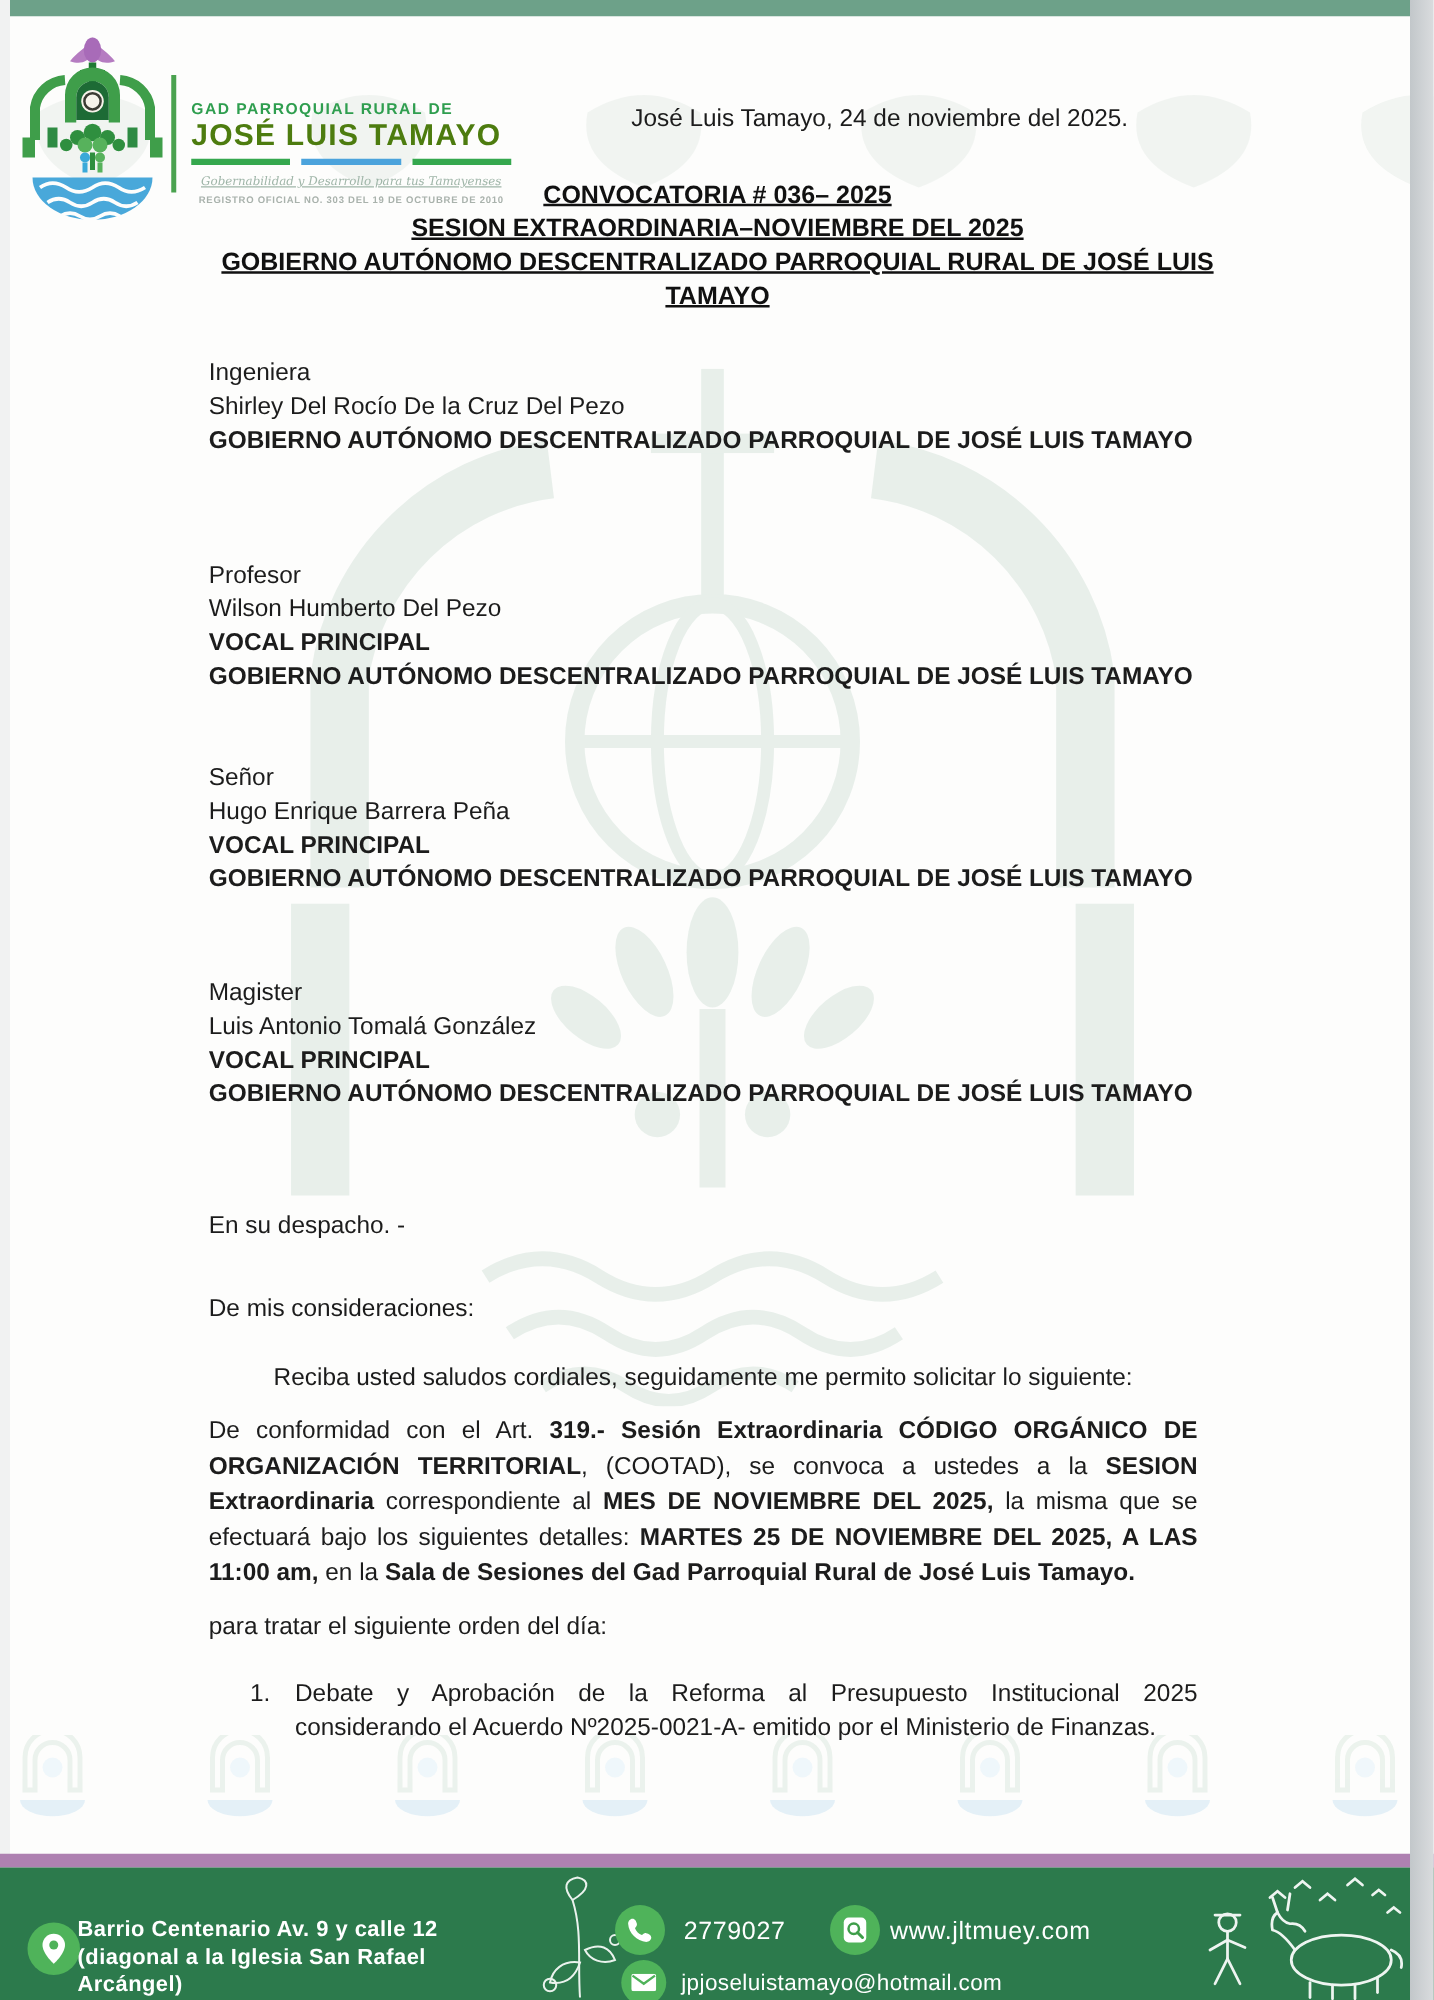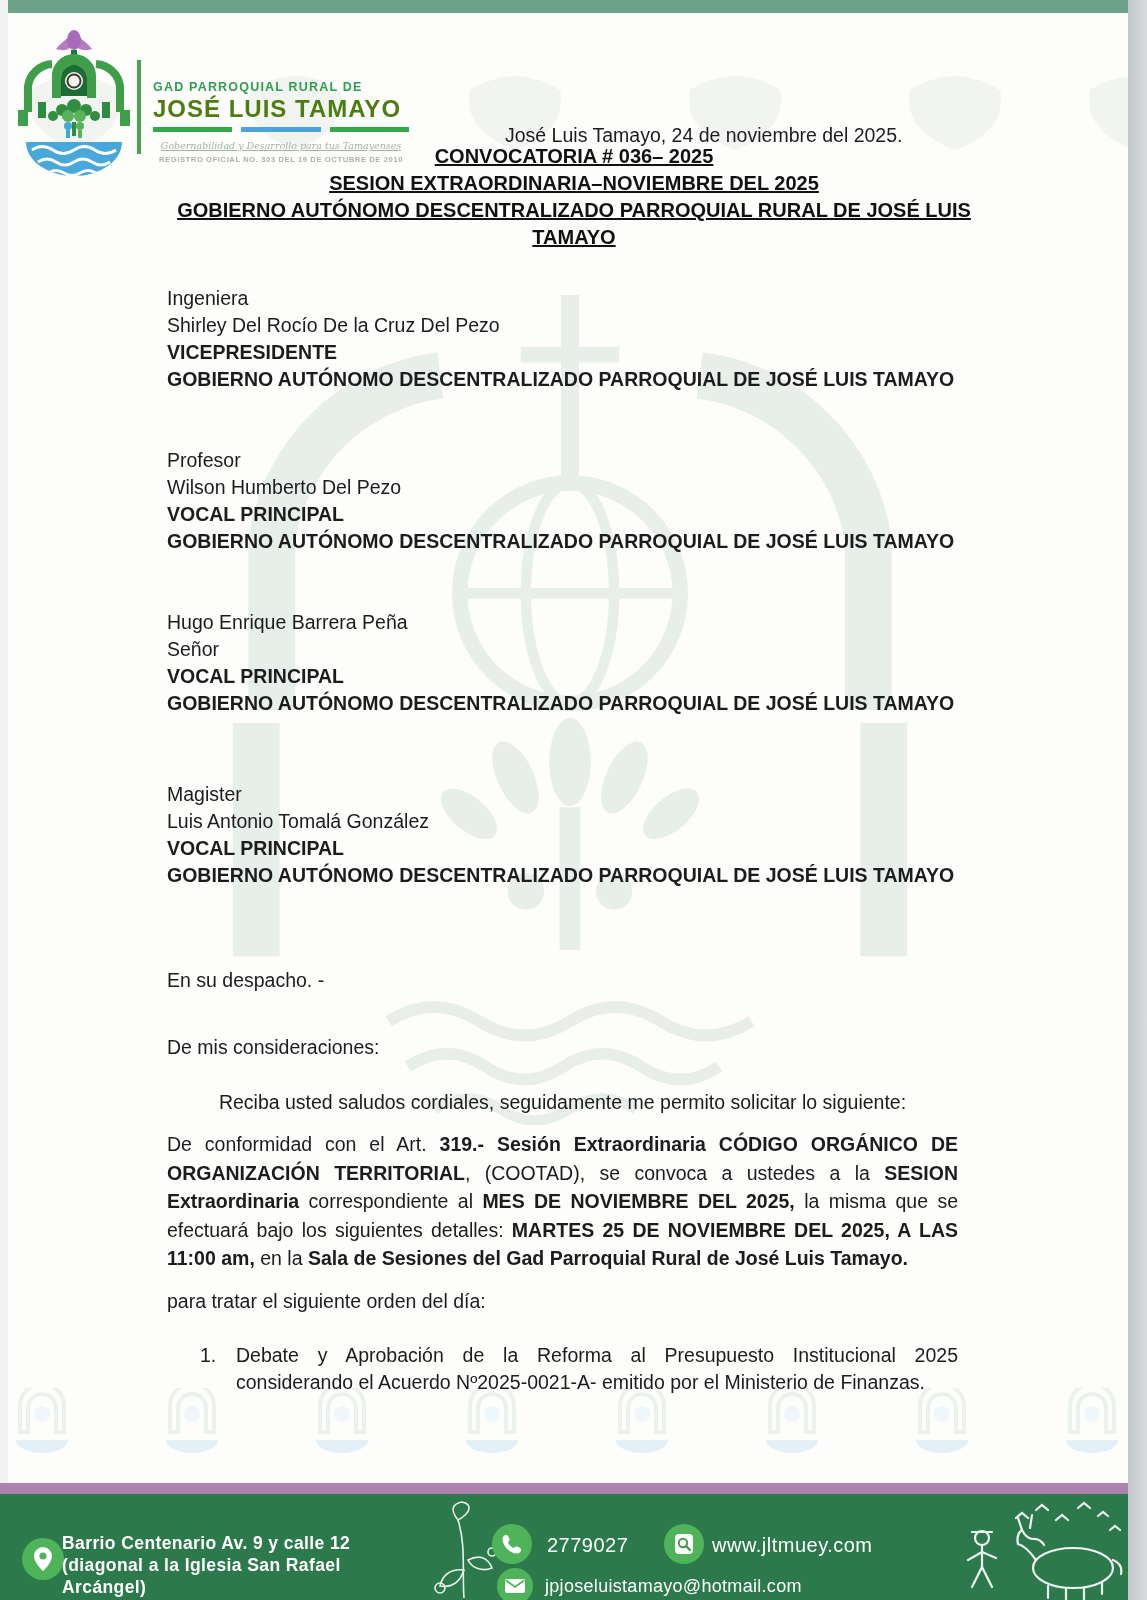--- a/index.html
+++ b/index.html
@@ -21,21 +21,21 @@
   .lh-small{font-size:12.5px;letter-spacing:1.2px;color:#2f9e4f;font-weight:bold;}
   .lh-name{font-size:24px;letter-spacing:1px;color:#4d7c0f;font-weight:bold;margin-top:1px;}
   .lh-rule{display:flex;gap:9px;margin-top:4px;width:256px;}
   .lh-rule span{height:5px;flex:1;}
   .lh-rule .g{background:#35a84e;} .lh-rule .b{background:#4ba3dc;}
   .lh-tag{font-family:"DejaVu Serif",serif;font-style:italic;font-size:9.5px;
           color:#9fb5a8;margin-top:8px;text-align:center;width:256px;text-decoration:underline;}
   .lh-reg{font-size:7.6px;letter-spacing:.6px;color:#a9b2ac;margin-top:4px;
           text-align:center;width:256px;font-weight:bold;}
   
-  .dateline{left:505px;top:84px;font-size:19.5px;z-index:4;margin-top:40px;}
+  .dateline{left:505px;top:84px;font-size:19.5px;z-index:4;}
   .titleblock{left:163px;top:143px;width:822px;text-align:center;font-weight:bold;
       font-size:20px;line-height:27px;z-index:4;color:#111;text-decoration:underline;}
   
   .content{left:167px;width:791px;z-index:4;font-size:19.5px;line-height:27px;}
   .rcpt .role,.rcpt .org{font-weight:bold;}
   .rcpt .org{text-align:justify;}
   .para{line-height:28.5px;text-align:justify;}
   .para .b{font-weight:bold;}
   .olist{position:absolute;}
   .olist .num{position:absolute;left:33px;top:0;}
@@ -165,32 +165,31 @@
 
 <div class="abs titleblock">
   <div>CONVOCATORIA # 036– 2025</div>
   <div>SESION EXTRAORDINARIA–NOVIEMBRE DEL 2025</div>
   <div>GOBIERNO AUTÓNOMO DESCENTRALIZADO PARROQUIAL RURAL DE JOSÉ LUIS TAMAYO</div>
 </div>
 
 <div class="abs content rcpt" style="top:285px;">
   <div>Ingeniera</div>
   <div>Shirley Del Rocío De la Cruz Del Pezo</div>
-  <div class="role">VICEPRESIDENTE</div>
   <div class="org">GOBIERNO AUTÓNOMO DESCENTRALIZADO PARROQUIAL DE JOSÉ LUIS TAMAYO</div>
 </div>
 <div class="abs content rcpt" style="top:447px;">
   <div>Profesor</div>
   <div>Wilson Humberto Del Pezo</div>
   <div class="role">VOCAL PRINCIPAL</div>
   <div class="org">GOBIERNO AUTÓNOMO DESCENTRALIZADO PARROQUIAL DE JOSÉ LUIS TAMAYO</div>
 </div>
 <div class="abs content rcpt" style="top:609px;">
+  <div>Señor</div>
   <div>Hugo Enrique Barrera Peña</div>
-  <div>Señor</div>
   <div class="role">VOCAL PRINCIPAL</div>
   <div class="org">GOBIERNO AUTÓNOMO DESCENTRALIZADO PARROQUIAL DE JOSÉ LUIS TAMAYO</div>
 </div>
 <div class="abs content rcpt" style="top:781px;">
   <div>Magister</div>
   <div>Luis Antonio Tomalá González</div>
   <div class="role">VOCAL PRINCIPAL</div>
   <div class="org">GOBIERNO AUTÓNOMO DESCENTRALIZADO PARROQUIAL DE JOSÉ LUIS TAMAYO</div>
 </div>
 

